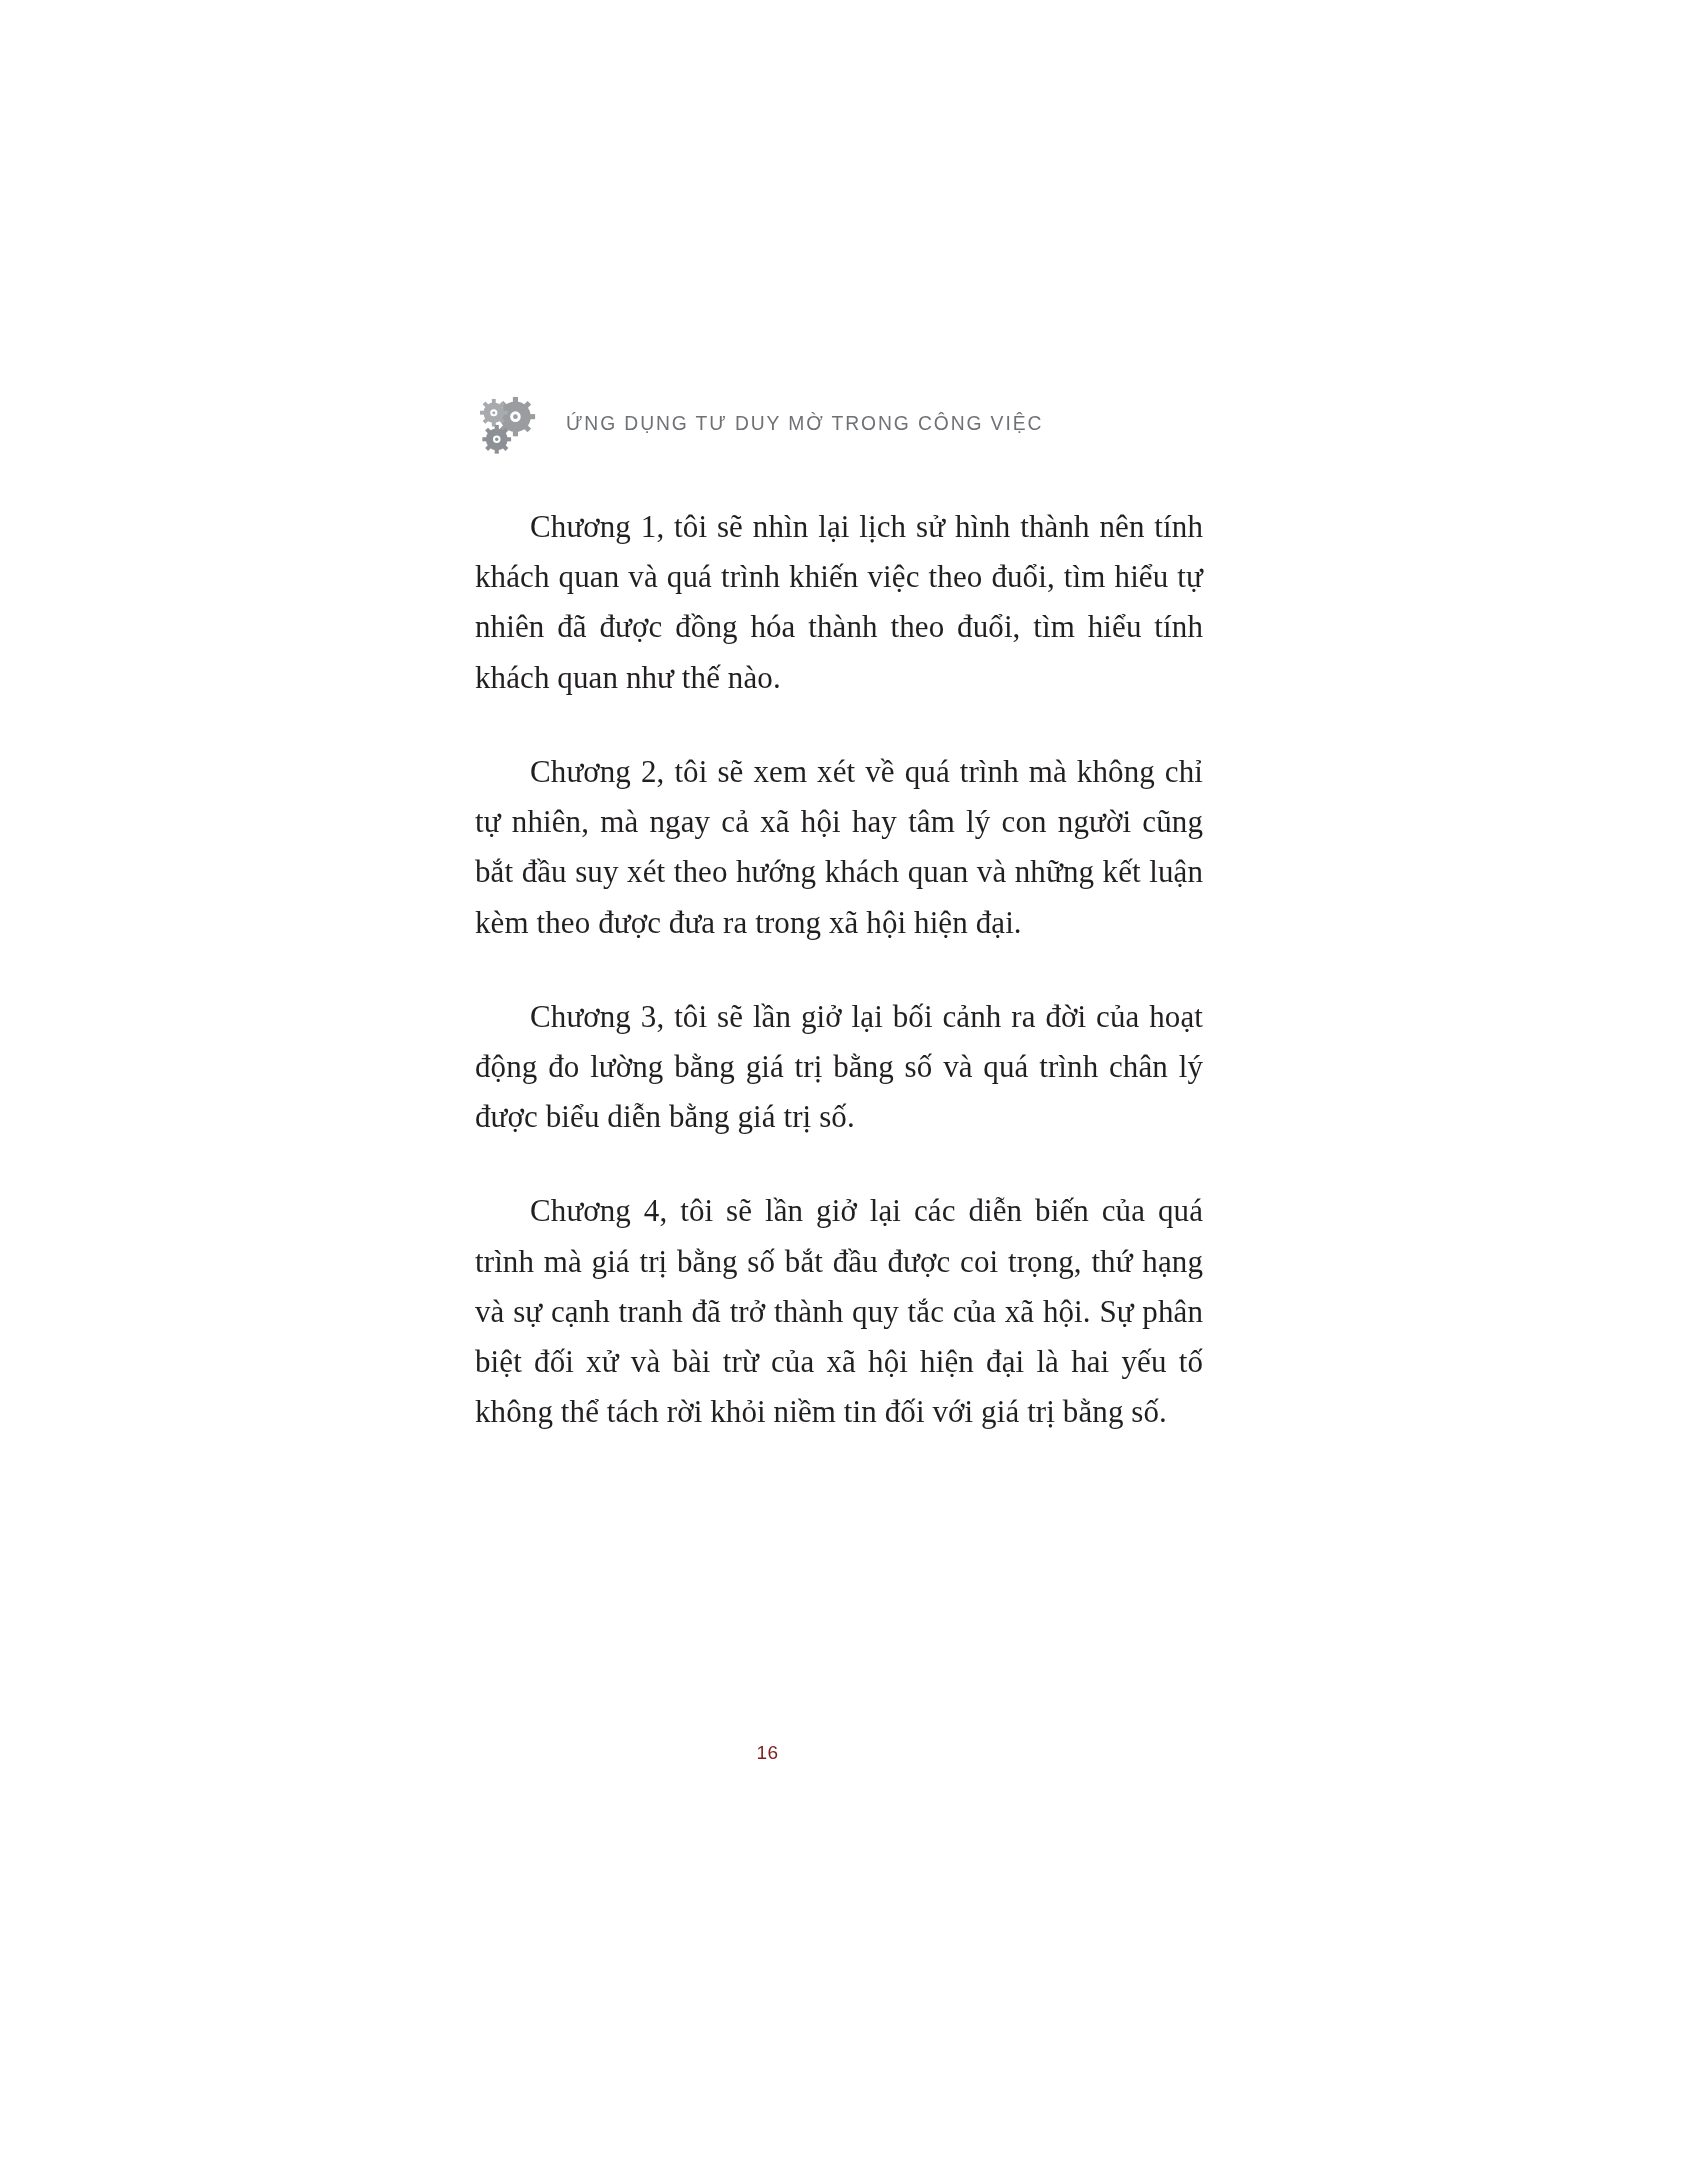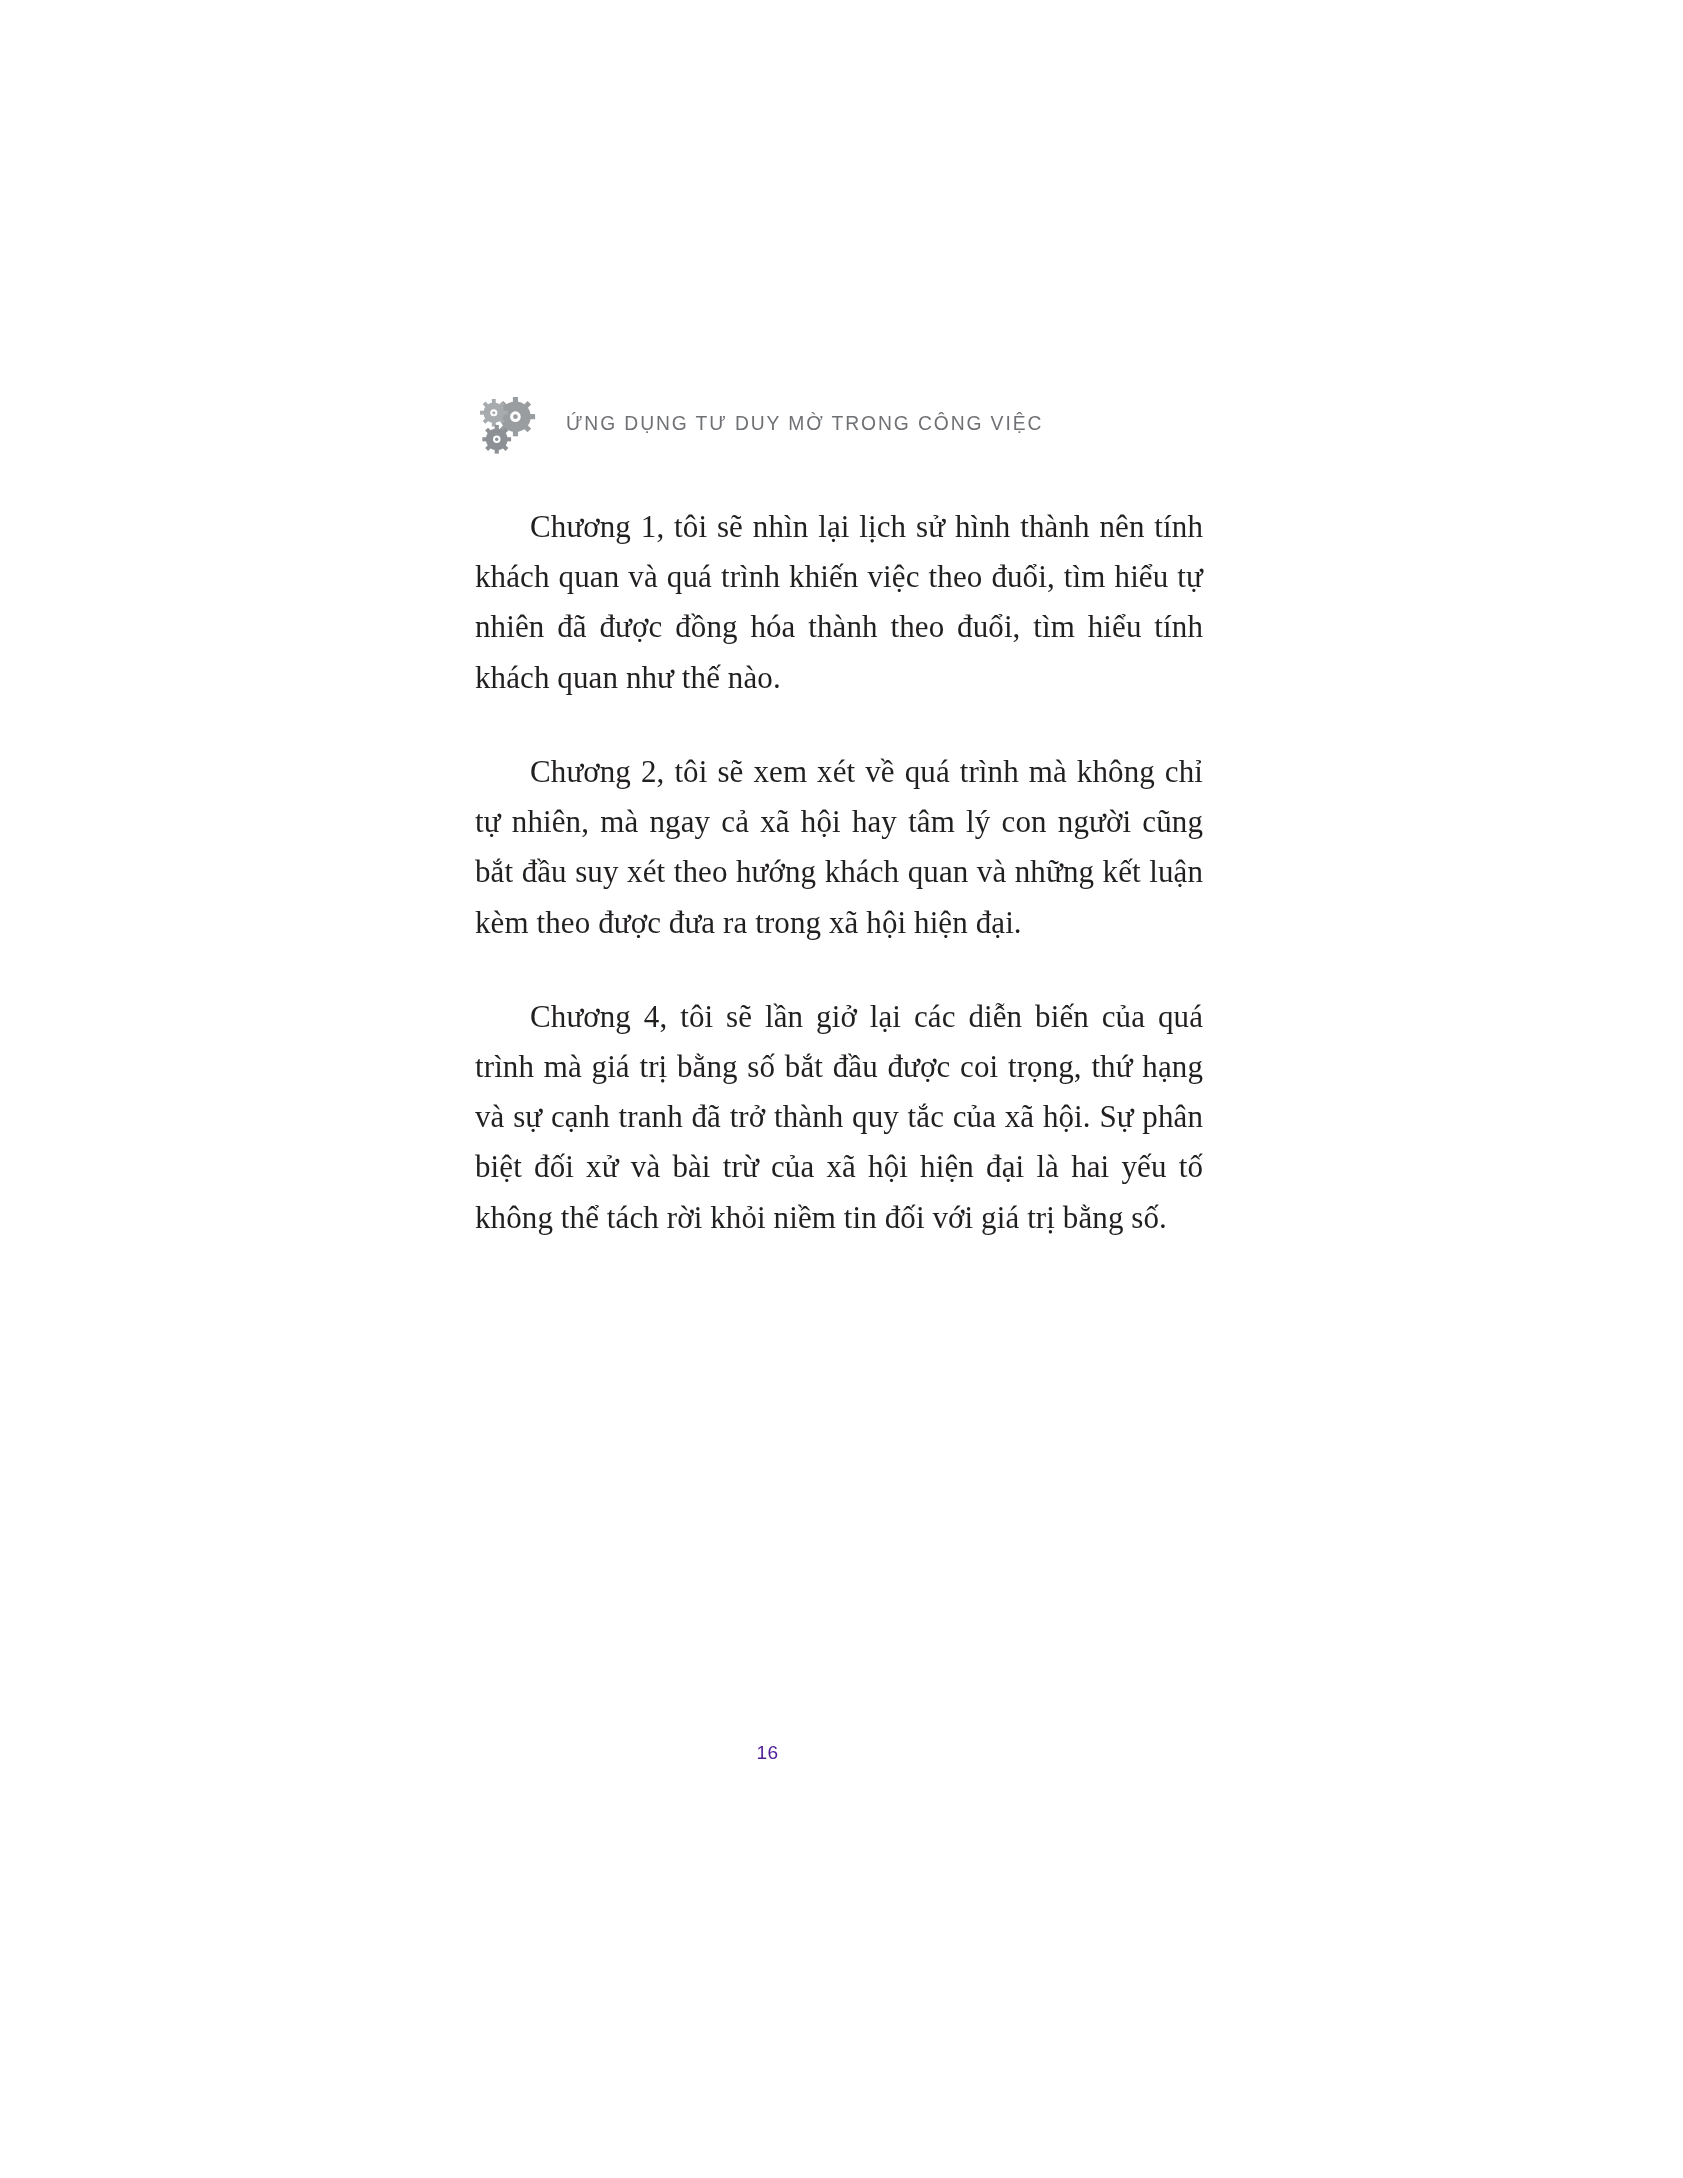--- a/index.html
+++ b/index.html
@@ -79,21 +79,21 @@
   
 
   .folio {
     position: absolute;
     left: 0;
     top: 1742px;
     width: 1535px;
     text-align: center;
     font-family: "Liberation Sans", sans-serif;
     font-size: 19px;
-    color: #4c1d95;
+    color: #7f1d1d;
     letter-spacing: 0.5px;
   }
 </style>
 </head>
 <body>
 
 <div class="page">
 
   <div class="content">
 
@@ -153,19 +153,20 @@
             </g>
           </g>
         </svg>
       </span>
       <span class="header-title">ỨNG DỤNG TƯ DUY MỜ TRONG CÔNG VIỆC</span>
     </div>
 
     <div class="body-text">
       <p class="para">Chương 1, tôi sẽ nhìn lại lịch sử hình thành nên tính khách quan và quá trình khiến việc theo đuổi, tìm hiểu tự nhiên đã được đồng hóa thành theo đuổi, tìm hiểu tính khách quan như thế nào.</p>
       <p class="para">Chương 2, tôi sẽ xem xét về quá trình mà không chỉ tự nhiên, mà ngay cả xã hội hay tâm lý con người cũng bắt đầu suy xét theo hướng khách quan và những kết luận kèm theo được đưa ra trong xã hội hiện đại.</p>
+      <p class="para">Chương 3, tôi sẽ lần giở lại bối cảnh ra đời của hoạt động đo lường bằng giá trị bằng số và quá trình chân lý được biểu diễn bằng giá trị số.</p>
       <p class="para">Chương 4, tôi sẽ lần giở lại các diễn biến của quá trình mà giá trị bằng số bắt đầu được coi trọng, thứ hạng và sự cạnh tranh đã trở thành quy tắc của xã hội. Sự phân biệt đối xử và bài trừ của xã hội hiện đại là hai yếu tố không thể tách rời khỏi niềm tin đối với giá trị bằng số.</p>
     </div>
   </div>
 
   <div class="folio">16</div>
 </div>
 
 
 </body></html>

